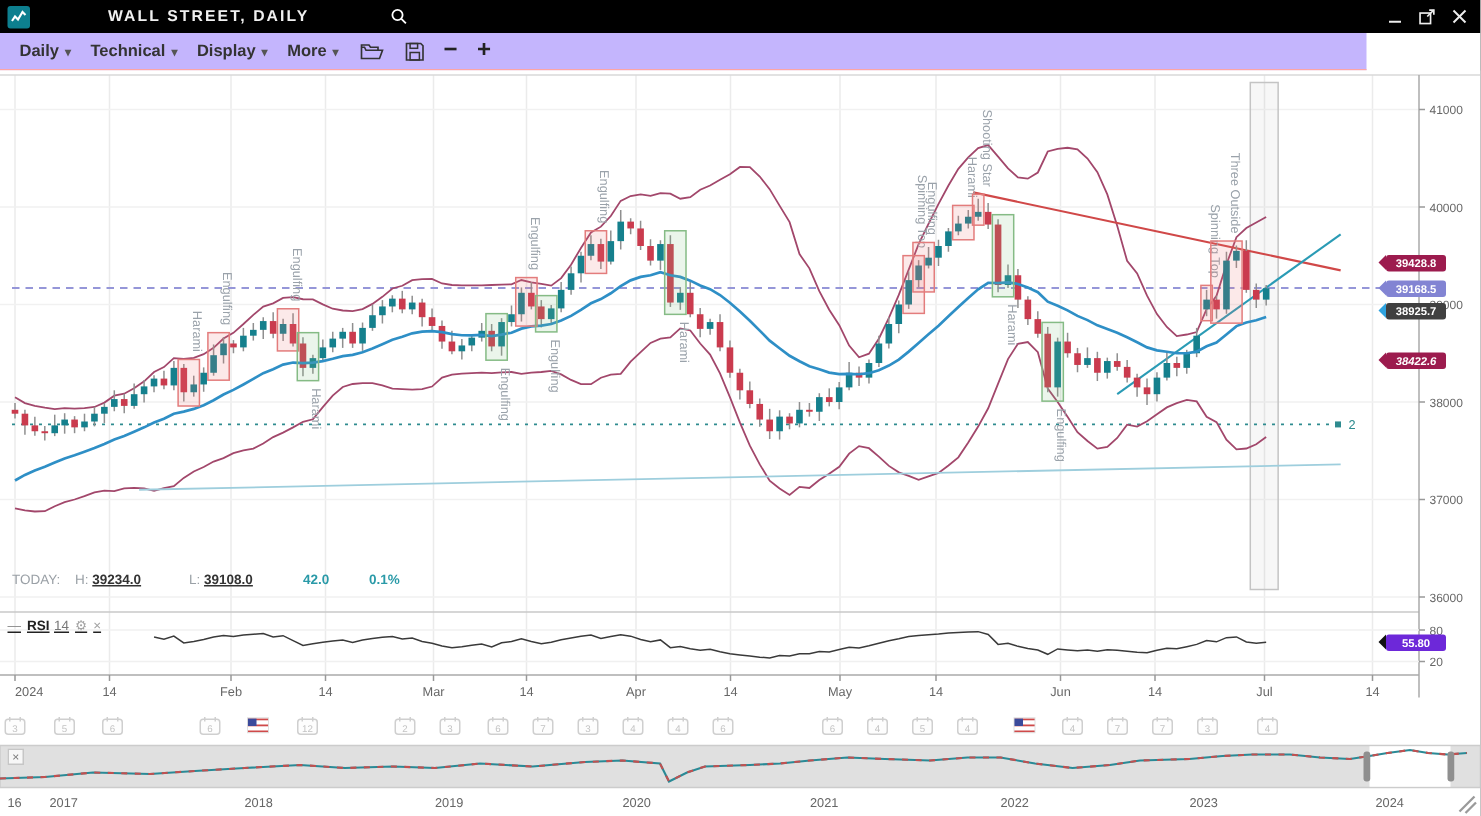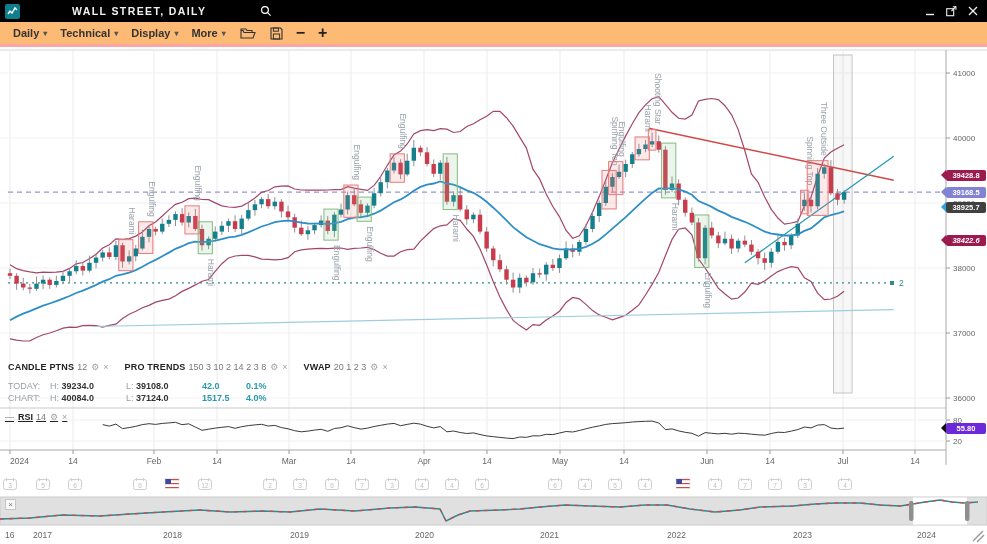--- a/index.html
+++ b/index.html
@@ -9,22 +9,22 @@
   
   .titlebar{position:absolute;left:0;top:0;width:987px;height:22px;background:#000;
     display:flex;align-items:center;color:#fff;gap:44px;}
   .logo{width:15px;height:15px;background:#0d7f8f;border-radius:2px;margin-left:5px;
     display:flex;align-items:center;justify-content:center;}
   .tb-title{font-size:10.5px;font-weight:bold;letter-spacing:1.4px;color:#f0f0f0;margin-left:8px;}
   .tb-search{margin-left:10px;display:flex;align-items:center;cursor:pointer;}
   .winctl{margin-left:auto;display:flex;align-items:center;gap:11px;margin-right:9px;}
   .winctl span{cursor:pointer;display:flex;align-items:center;color:#e8e8e8;font-size:12px;line-height:1;}
   
-  .toolbar{position:absolute;left:0;top:22px;width:987px;height:25px;background:#fdba74;
-    border-bottom:3px solid #fca5a5;display:flex;align-items:center;}
+  .toolbar{position:absolute;left:0;top:22px;width:911px;height:25px;background:#c4b5fd;
+    border-bottom:1px solid #fca5a5;display:flex;align-items:center;}
   .menu{display:flex;align-items:center;font-size:11px;font-weight:bold;color:#333;
     margin-left:13px;cursor:pointer;}
   .menu .caret{font-size:8px;color:#555;margin-left:4px;}
   .tool-ico{margin-left:14px;cursor:pointer;display:flex;align-items:center;}
   .zoombtn{font-size:16px;font-weight:bold;color:#222;margin-left:13px;cursor:pointer;line-height:1;}
   .cp{position:absolute;right:6px;top:4px;display:flex;align-items:center;}
   .cp-label{font-size:10px;letter-spacing:.6px;color:#4a5560;margin-right:9px;}
   .cp-badge{position:relative;width:54px;height:16px;border-radius:2px;color:#fff;
     font-size:10px;font-weight:bold;text-align:center;line-height:16px;margin-left:7px;cursor:pointer;}
   .cp-badge .mk{position:absolute;top:-1px;font-size:6px;line-height:6px;}
@@ -33,29 +33,29 @@
   svg text{font-family:"Liberation Sans",sans-serif;}
   
   .ind-row{position:absolute;left:8px;top:315px;display:flex;gap:16px;font-size:9px;color:#222;
     align-items:center;white-space:nowrap;}
   .ind-row b{font-weight:bold;letter-spacing:.2px;}
   .ind-row .p{color:#777;margin-left:3px;}
   .ind-ico{color:#a3a3a3;font-size:9px;margin-left:4px;cursor:pointer;}
   .stats{position:absolute;left:8px;top:333px;font-size:9px;line-height:12px;white-space:nowrap;}
   .stats .lab{color:#9aa0a6;display:inline-block;width:42px;}
   .stats .kl{color:#9aa0a6;}
-  .stats .kv{color:#333;font-weight:bold;}
+  .stats .kv{color:#333;font-weight:bold;text-decoration:underline;}
   .stats .hcol{display:inline-block;width:76px;}
   .stats .teal{color:#2a9aa8;font-weight:bold;display:inline-block;width:44px;}
   .rsi-label{position:absolute;left:5px;top:365px;font-size:9px;color:#222;white-space:nowrap;text-decoration:underline;}
   .rsi-label .dash{color:#888;margin-right:4px;}
   .rsi-label b{font-weight:bold;}
   .rsi-label .p{color:#777;margin-left:3px;}
   
-  .pbadge{position:absolute;left:946px;width:40px;height:11px;border-radius:2px;color:#fff;
+  .pbadge{position:absolute;left:924px;width:40px;height:11px;border-radius:2px;color:#fff;
     font-size:7.5px;font-weight:bold;text-align:center;line-height:11px;}
   .pbadge .arr{position:absolute;left:-5px;top:0;width:0;height:0;
     border-top:5.5px solid transparent;border-bottom:5.5px solid transparent;}
   .ov-close{position:absolute;left:5px;top:452px;width:11px;height:11px;border:1px solid #c6c6c6;
     background:#f7f7f7;color:#777;font-size:8px;line-height:9px;text-align:center;cursor:pointer;}
 </style>
 </head>
 <body>
 
 <div class="screen">
@@ -678,33 +678,25 @@
         <text x="415" y="491" font-size="8.5" fill="#666">2020</text>
         <text x="540" y="491" font-size="8.5" fill="#666">2021</text>
         <text x="667" y="491" font-size="8.5" fill="#666">2022</text>
         <text x="793" y="491" font-size="8.5" fill="#666">2023</text>
         <text x="917" y="491" font-size="8.5" fill="#666">2024</text>
         <line x1="973" y1="494" x2="983" y2="484" stroke="#9a9a9a" stroke-width="1.5"></line>
         <line x1="977" y1="495" x2="984" y2="488" stroke="#9a9a9a" stroke-width="1.5"></line>
       </svg>
 
     
-    <div class="ind-row">
-      <span><b>CANDLE PTNS</b><span class="p">12</span><span class="ind-ico">⚙</span><span class="ind-ico">×</span></span>
-      <span><b>PRO TRENDS</b><span class="p">150 3 10 2 14 2 3 8</span><span class="ind-ico">⚙</span><span class="ind-ico">×</span></span>
-      <span><b>VWAP</b><span class="p">20 1 2 3</span><span class="ind-ico">⚙</span><span class="ind-ico">×</span></span>
-    </div>
 
     
     <div class="stats">
       <div>
         <span class="lab">TODAY:</span><span class="hcol"><span class="kl">H:</span> <span class="kv">39234.0</span></span><span class="hcol"><span class="kl">L:</span> <span class="kv">39108.0</span></span><span class="teal">42.0</span><span class="teal">0.1%</span>
-      </div>
-      <div>
-        <span class="lab">CHART:</span><span class="hcol"><span class="kl">H:</span> <span class="kv">40084.0</span></span><span class="hcol"><span class="kl">L:</span> <span class="kv">37124.0</span></span><span class="teal">1517.5</span><span class="teal">4.0%</span>
       </div>
     </div>
 
     
     <div class="rsi-label">
       <span class="dash">—</span><b>RSI</b><span class="p">14</span><span class="ind-ico">⚙</span><span class="ind-ico">×</span>
     </div>
 
     
     <div id="overlays">

